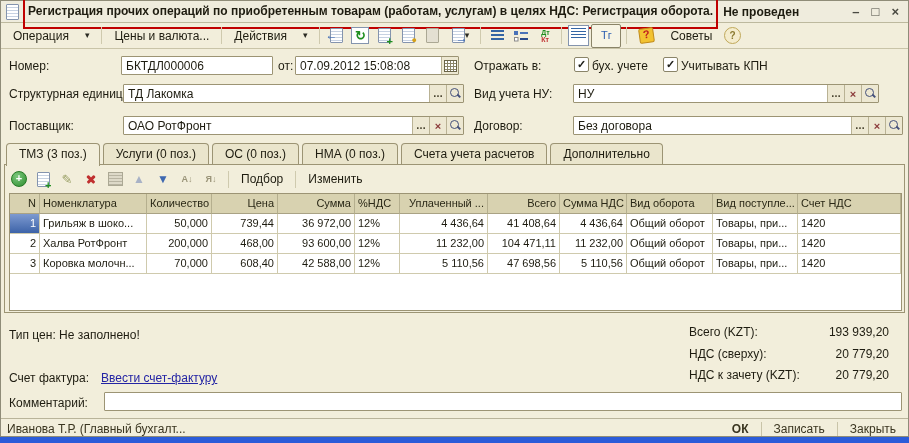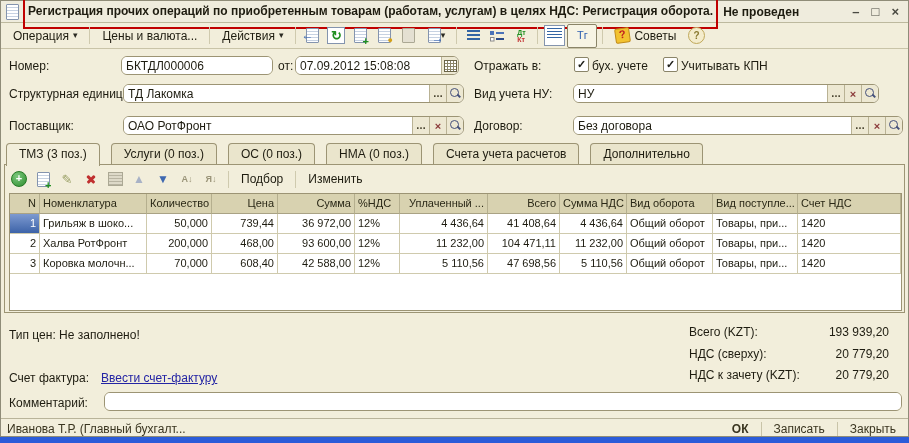--- a/index.html
+++ b/index.html
@@ -16,21 +16,21 @@
   
   .titlebar{position:absolute;left:0;top:0;right:0;height:21px;background:#EFECDD;border-bottom:1px solid #BDB99E;display:flex;align-items:center;padding:0 5px;white-space:nowrap}
   .win-icon{width:11px;height:14px;background:repeating-linear-gradient(to bottom,#FFF 0 2px,#C7D2E2 2px 3px) #FFF;border:1px solid #8494AE;border-radius:1px;margin-right:4px;flex:0 0 auto}
   .title-annot{border:2px solid #C00000;padding:8px 3px;font-weight:bold;font-size:12px;line-height:15px}
   .title-status{font-weight:bold;font-size:12px;margin-left:5px}
   .win-controls{margin-left:auto;display:flex;gap:12px;color:#4A4A42;font-weight:bold;font-size:13px;padding-right:4px}
   .win-controls span{cursor:default;line-height:16px}
 
   
   .toolbar{position:absolute;left:0;top:22px;right:0;height:25px;border-bottom:1px solid #C9C4A8;display:flex;align-items:center;padding:0 5px;gap:2px}
-  .tbtn{display:flex;align-items:center;gap:4px;padding:2px 7px;border-radius:2px}
+  .tbtn{display:flex;align-items:center;gap:16px;padding:2px 7px;border-radius:2px}
   .caret{font-size:9px;color:#2A2A22;line-height:9px}
   .vsep{width:1px;height:17px;background:#CFCAAE;margin:0 3px;flex:0 0 auto}
   .tico{width:22px;height:20px;display:flex;align-items:center;justify-content:center;position:relative;flex:0 0 auto}
   .pg{width:11px;height:13px;background:repeating-linear-gradient(to bottom,#FFF 0 2px,#C7D2E2 2px 3px) #FFF;border:1px solid #8494AE;border-radius:1px;position:relative}
   .pg.gray{background:#E4E0D2;border-color:#ABA894}
   .ov{position:absolute;font-weight:bold;line-height:10px}
   .ov.arrow-left{left:0;top:4px;color:#2D5FB0;font-size:12px}
   .ov.arrow-right{left:3px;top:4px;color:#2D5FB0;font-size:12px}
   .ov.plus-green{right:-3px;bottom:-4px;color:#1F8F1F;font-size:11px}
   .ov.coin{right:-3px;bottom:-3px;color:#D4A017;font-size:9px}
@@ -42,34 +42,34 @@
   .report-box{width:15px;height:15px;border:1px solid #8494AE;background:#FFF;padding:2px 2px}
   .report-box i{display:block;height:11px;background:repeating-linear-gradient(to bottom,#3465A4 0 1px,transparent 1px 3px)}
   .pressed{border:1px solid #8A8468;background:#F7F4E4;border-radius:2px;padding:1px 3px}
   .tenge-txt{color:#2D5FB0;font-weight:normal;font-size:11px;line-height:13px}
   .advice-ic{width:13px;height:13px;background:#F2C230;border:1px solid #C08A18;border-radius:2px;transform:rotate(-8deg);position:relative}
   .advice-ic b{position:absolute;left:3px;top:-1px;color:#C02020;font-size:11px}
   .help-circle{width:15px;height:15px;border:1px solid #C0A85A;border-radius:50%;background:#F4ECCC;color:#8A7A30;font-weight:bold;font-size:10px;display:flex;align-items:center;justify-content:center}
 
   
   .flabel{position:absolute;height:16px;line-height:16px;white-space:nowrap}
-  .fgroup{position:absolute;display:flex;border:1px solid #9C9474;border-radius:6px;background:#FFF;height:19px;box-sizing:border-box;overflow:hidden}
+  .fgroup{position:absolute;display:flex;border:1px solid #9C9474;border-radius:1px;background:#FFF;height:19px;box-sizing:border-box;overflow:hidden}
   .fgroup input{border:none;outline:none;flex:1 1 auto;min-width:0;font:12px "Liberation Sans",sans-serif;padding:0 4px;background:#FFF;color:#1E1C10}
   .fbtn{flex:0 0 16px;display:flex;align-items:center;justify-content:center;background:#EDE8D2;border-left:1px solid #B9B294;font-size:10px;color:#3A3520;font-weight:bold}
   .fbtn.clear{color:#8B3A3A;font-size:11px}
   .mag{position:relative;width:11px;height:11px}
   .mag::before{content:"";position:absolute;left:0;top:0;width:7px;height:7px;border:1.5px solid #44507A;border-radius:50%}
   .mag::after{content:"";position:absolute;left:7px;top:7px;width:4px;height:1.5px;background:#44507A;transform:rotate(45deg)}
   .cal{width:11px;height:10px;border:1px solid #6A6448;background:
        repeating-linear-gradient(to bottom,transparent 0 2px,#8A8468 2px 3px),
        repeating-linear-gradient(to right,transparent 0 2px,#8A8468 2px 3px),#FFF}
   .checkbox{position:absolute;width:13px;height:13px;border:1px solid #8A8468;border-radius:2px;background:#FFF;display:flex;align-items:center;justify-content:center;font-size:11px;font-weight:bold;color:#20201A;line-height:11px}
 
   
-  .tabs{position:absolute;left:5px;top:142px;display:flex;gap:11px}
+  .tabs{position:absolute;left:5px;top:142px;display:flex;gap:3px}
   .tab{height:20px;line-height:20px;padding:0 12px;border:1px solid #9C9474;border-bottom:none;border-radius:4px 4px 0 0;background:#EAE5CC;white-space:nowrap}
   .tab.active{background:#F2EEDB;position:relative;z-index:3;height:22px}
   .panel{position:absolute;left:3px;top:163px;width:901px;height:149px;border:1px solid #9C9474;background:#F2EEDB;box-sizing:border-box}
   .gtoolbar{position:absolute;left:4px;top:2px;height:24px;display:flex;align-items:center;gap:4px}
   .gico{width:20px;height:19px;display:flex;align-items:center;justify-content:center;position:relative}
   .add-circle{width:14px;height:14px;border-radius:50%;background:radial-gradient(circle at 35% 30%,#7DC87D,#2E8E2E);border:1px solid #267A26;color:#FFF;font-weight:bold;font-size:11px;line-height:13px;text-align:center}
   .xmark{width:12px;height:12px;position:relative}
   .xmark::before,.xmark::after{content:"";position:absolute;left:1px;top:5px;width:10px;height:2.6px;background:#C03030;border-radius:1px}
   .xmark::before{transform:rotate(45deg)}.xmark::after{transform:rotate(-45deg)}
   .grid-gray{width:13px;height:12px;border:1px solid #ABA894;background:

